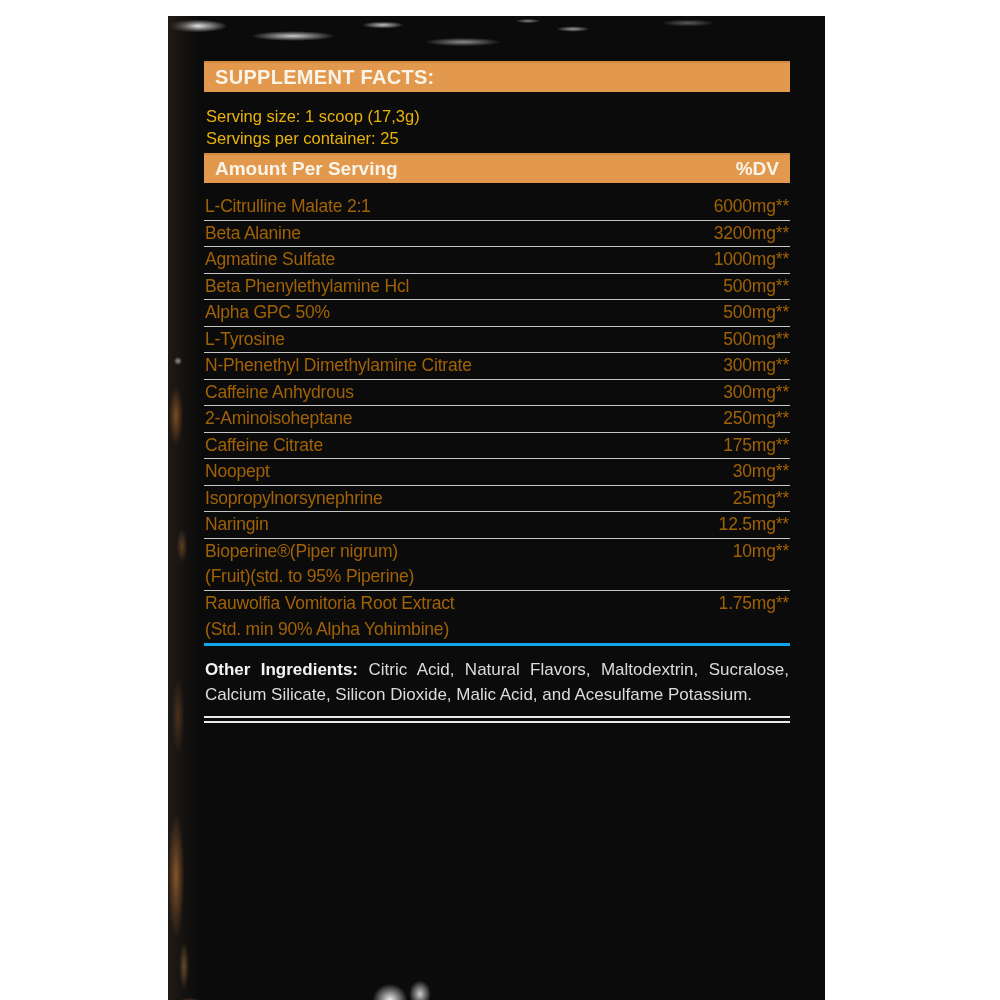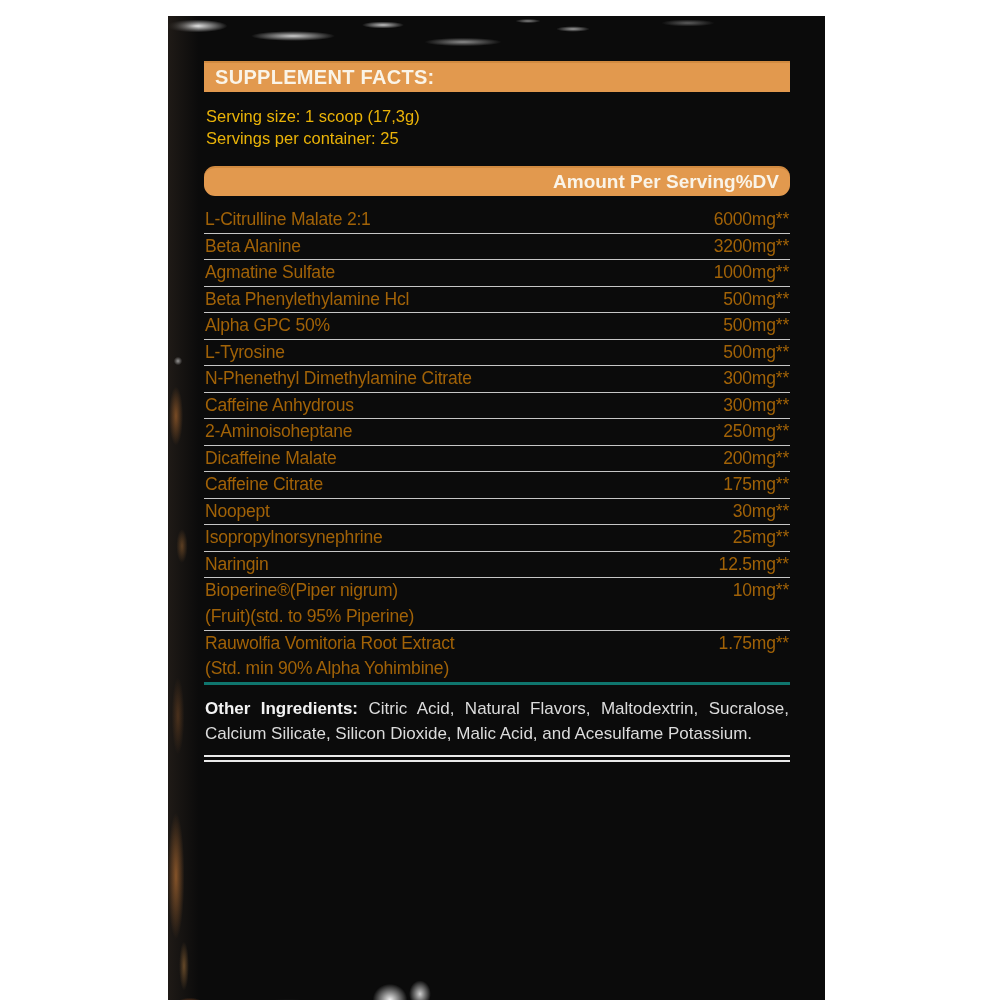--- a/index.html
+++ b/index.html
@@ -73,43 +73,42 @@
     letter-spacing: 0.3px;
   }
   .serving {
     margin-top: 13px;
     font-size: 16.5px;
     line-height: 22px;
     color: #eab308;
     padding-left: 2px;
   }
   .banner-amount {
-    margin-top: 17px;
+    margin-top: 4px;
     height: 30px; line-height: 28px;
     font-size: 19px;
     padding: 0 11px;
     display: flex;
-    justify-content: flex-end;
-    border-radius: 11px;
+    justify-content: space-between;
   }
   .table { margin-top: 11px; }
   .row {
     border-bottom: 1.5px solid #c6c6c6;
     padding: 2px 1px 2px 1px;
     font-size: 17.5px;
     letter-spacing: -0.2px;
     color: #a16207;
   }
   .row-main {
     display: flex;
     justify-content: space-between;
     line-height: 21.5px;
   }
   .row-line2 { line-height: 23px; padding-top: 3px; }
-  .row.last { border-bottom: 3px solid #0f766e; }
+  .row.last { border-bottom: 3px solid #0ea5e9; }
   .other {
     margin-top: 3px;
     padding: 8px 1px 9px 1px;
     font-size: 17px;
     line-height: 25px;
     text-align: justify;
     color: #dcdcdc;
   }
   .other-label { font-weight: bold; color: #f2f2f2; }
   .double-rule {
@@ -209,27 +208,20 @@
   </div>
           <div class="row">
     <div class="row-main">
       <span class="row-name">2-Aminoisoheptane</span>
       <span class="row-amount">250mg**</span>
     </div>
 
   </div>
           <div class="row">
     <div class="row-main">
-      <span class="row-name">Dicaffeine Malate</span>
-      <span class="row-amount">200mg**</span>
-    </div>
-
-  </div>
-          <div class="row">
-    <div class="row-main">
       <span class="row-name">Caffeine Citrate</span>
       <span class="row-amount">175mg**</span>
     </div>
 
   </div>
           <div class="row">
     <div class="row-main">
       <span class="row-name">Noopept</span>
       <span class="row-amount">30mg**</span>
     </div>

